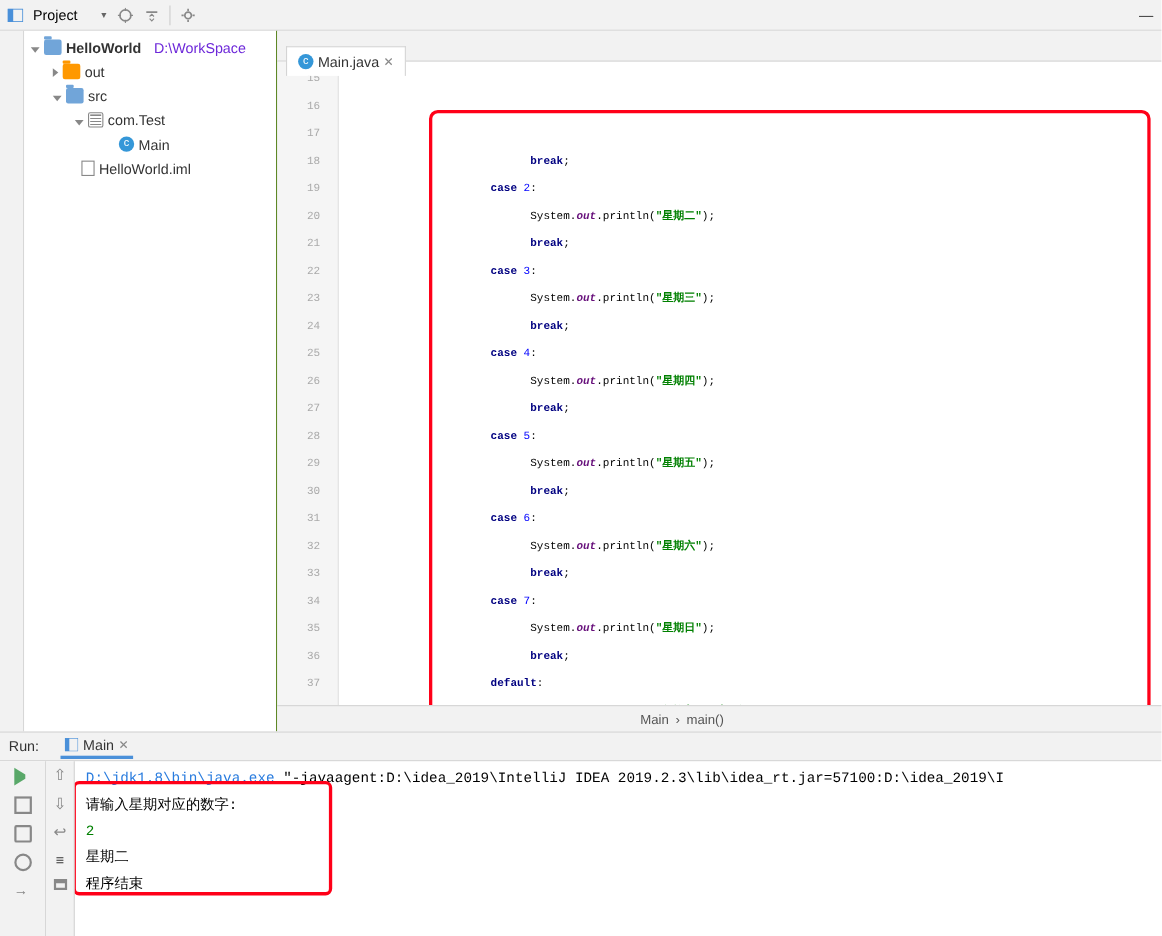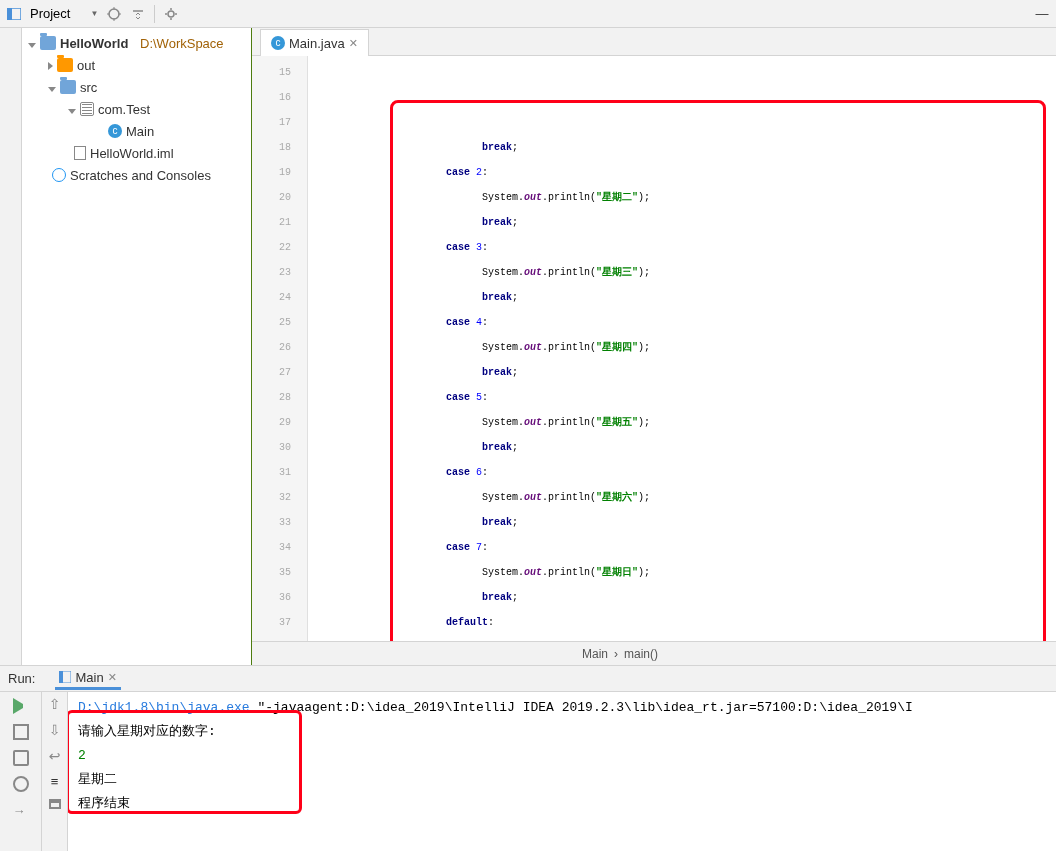--- a/index.html
+++ b/index.html
@@ -27,24 +27,24 @@
   .ico-pkg::after{content:"";position:absolute;inset:1px;background:repeating-linear-gradient(#888,#888 1px,#fff 1px,#fff 3px)}
   .ico-cls{width:14px;height:14px;border-radius:50%;background:#3597d8;color:#fff;font-size:10px;line-height:14px;text-align:center}
   .ico-cls::after{content:"c"}
   .ico-iml{width:12px;height:14px;background:#fff;border:1px solid #888;position:relative}
   .ico-lib{width:14px;height:14px;display:inline-flex;gap:1px}
   .ico-lib span{width:3px;background:#f7b500}
   .ico-lib span:nth-child(2){background:#4caf50}
   .ico-lib span:nth-child(3){background:#2196f3}
   .ico-scratch{width:14px;height:14px;border:1px solid #2196f3;border-radius:50%;position:relative}
   .bold{font-weight:700}
-  .muted{color:#a16207}
+  .muted{color:#6d28d9}
   .editor{flex:1;display:flex;flex-direction:column;min-width:0}
   .tabbar{height:28px;background:#f2f2f2;border-bottom:1px solid #d4d4d4;display:flex;align-items:center;padding-left:8px;gap:6px}
-  .tab{display:flex;align-items:center;gap:4px;padding:4px 10px;background:#fff;border:1px solid #d4d4d4;border-bottom:none;position:relative;top:1px;height:27px;cursor:pointer}
+  .tab{display:flex;align-items:center;gap:4px;padding:4px 10px;background:#fff;border:1px solid #d4d4d4;border-bottom:none;position:relative;top:14px;height:27px;cursor:pointer}
   .tab-close{color:#888;font-size:11px;cursor:pointer}
   .code-area{flex:1;display:flex;font-family:"Consolas","Courier New",monospace;font-size:10px;line-height:25px;overflow:hidden;min-height:0}
   .gutter{width:56px;background:#f5f5f5;border-right:1px solid #e0e0e0;text-align:right;color:#aaa;padding-right:16px;padding-top:4px}
   .gutter .ln{height:25px}
   .code{flex:1;padding:4px 0 0 6px;position:relative;white-space:pre;color:#000}
   .code .line{height:25px;display:flex;align-items:center;padding-left:96px}
   .kw{color:#000080;font-weight:700}
   .lit{color:#0000ff}
   .str{color:#008000;font-weight:700}
   .fld{color:#660e7a;font-style:italic;font-weight:700}
@@ -142,25 +142,20 @@
     <div class="tree-row" style="padding-left:74px">
       <span class="arrow-n"></span>
       <span class="ico-cls"></span>
       <span>Main</span>
     </div>
     <div class="tree-row" style="padding-left:40px">
       <span class="arrow-n"></span>
       <span class="ico-iml"></span>
       <span>HelloWorld.iml</span>
     </div>
-    <div class="tree-row" style="padding-left:18px">
-      <span class="arrow-n"></span>
-      <span class="ico-scratch"></span>
-      <span>Scratches and Consoles</span>
-    </div>
   </div>
 
   <div class="editor">
     <div class="tabbar">
       <div class="tab">
         <span class="ico-cls"></span>
         <span>Main.java</span>
         <span class="tab-close">✕</span>
       </div>
     </div>

